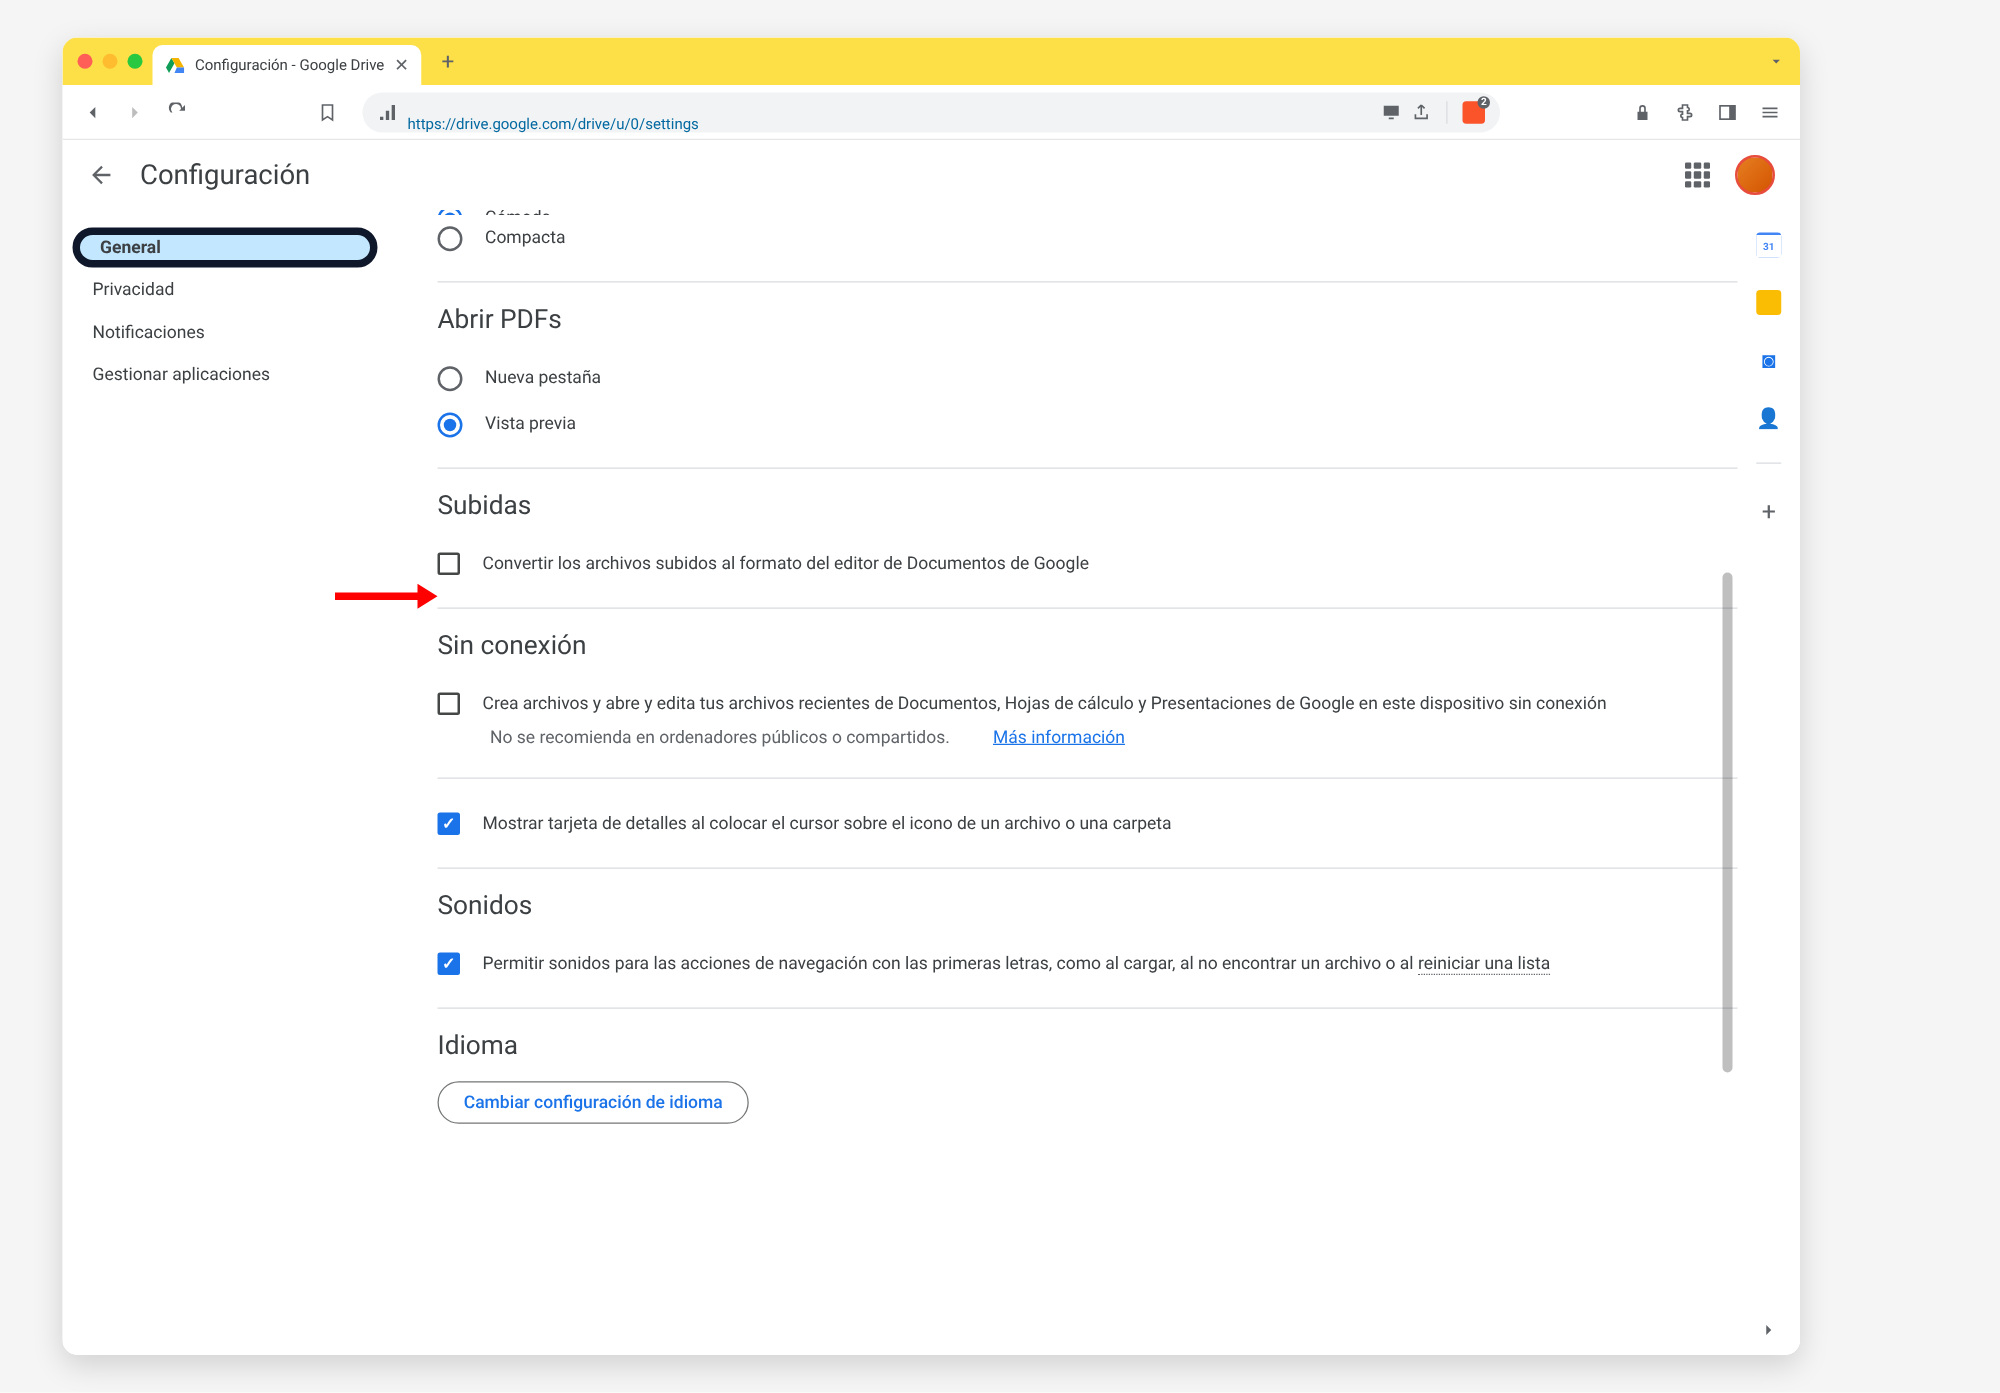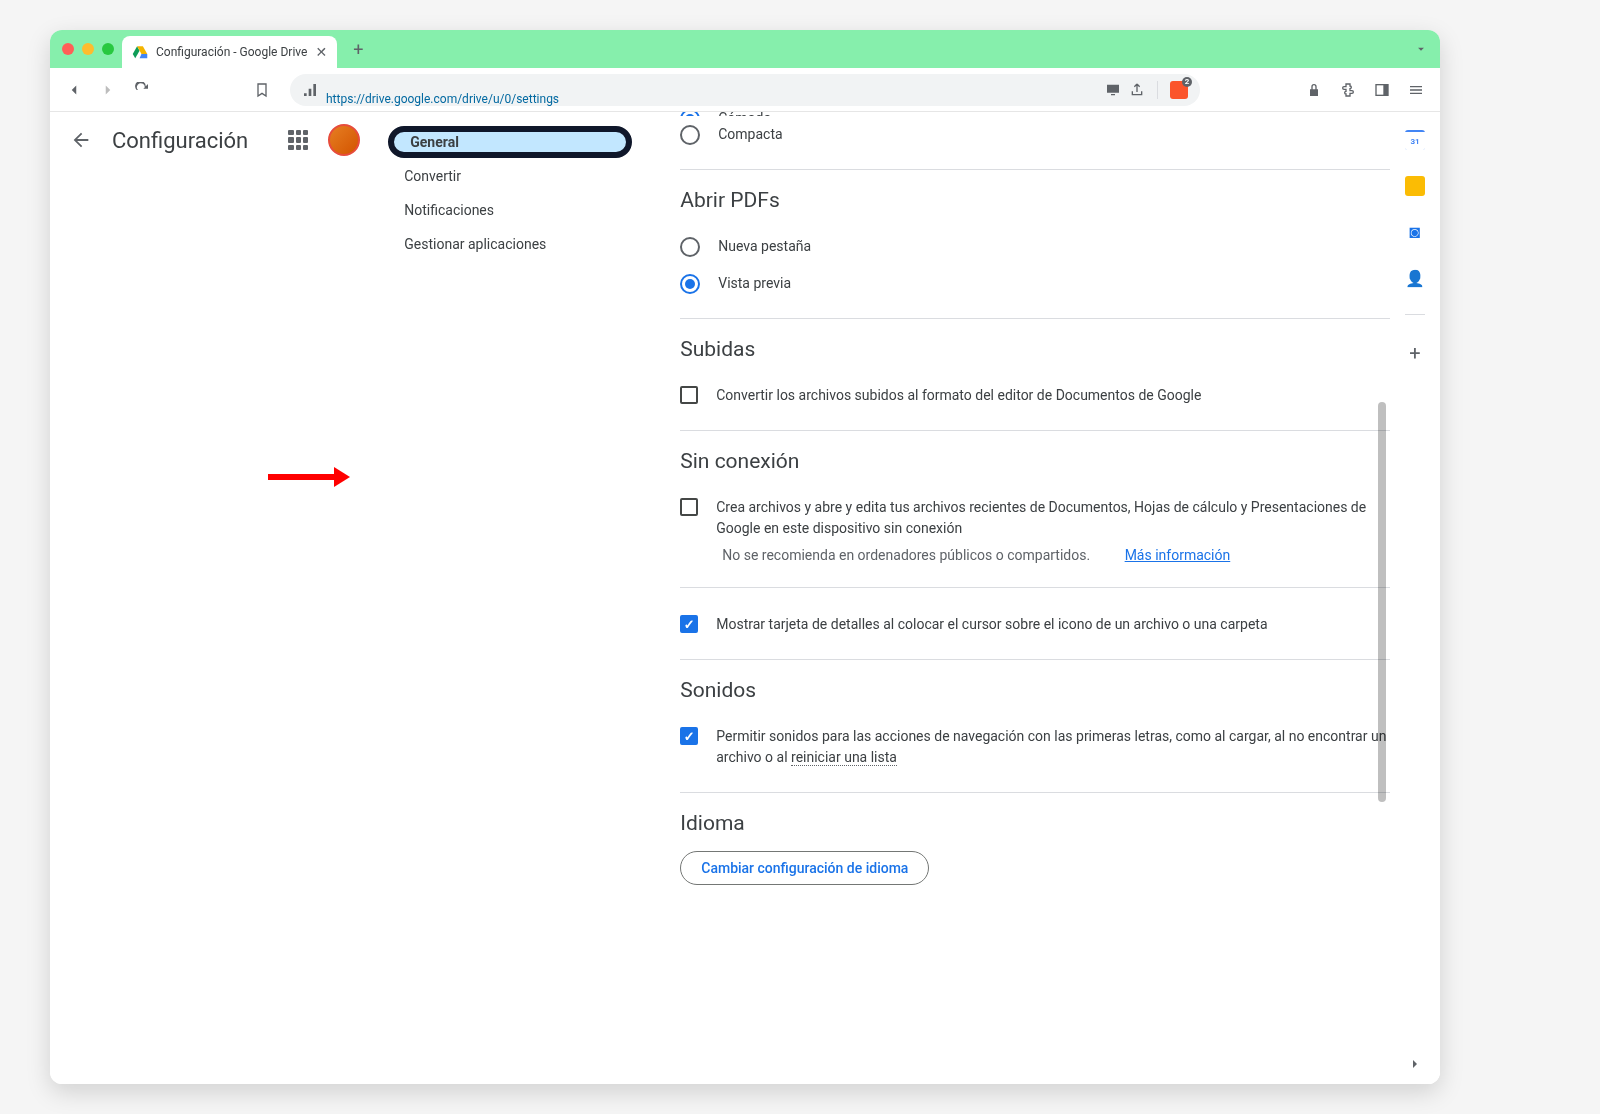--- a/index.html
+++ b/index.html
@@ -1,21 +1,21 @@
 <!DOCTYPE html>
 <html><head>
 <meta charset="utf-8">
 <style>
 * { margin: 0; padding: 0; box-sizing: border-box; font-family: -apple-system, BlinkMacSystemFont, "Segoe UI", Roboto, Arial, sans-serif; }
 body { background: #f5f5f5; width: 1600px; height: 1114px; overflow: hidden; padding: 30px 160px 30px 50px; position: relative; }
 
 .browser-window { width: 100%; height: 100%; background: #fff; border-radius: 12px; box-shadow: 0 8px 24px rgba(0,0,0,0.15); overflow: hidden; display: flex; flex-direction: column; position: relative; }
 
 
-.chrome-top { background: #86efac; height: 38px; display: flex; align-items: center; padding: 0 12px; gap: 8px; }
+.chrome-top { background: #fde047; height: 38px; display: flex; align-items: center; padding: 0 12px; gap: 8px; }
 .traffic-lights { display: flex; gap: 8px; }
 .traffic-lights .dot { width: 12px; height: 12px; border-radius: 50%; }
 .dot.red { background: #ff5f57; }
 .dot.yellow { background: #febc2e; }
 .dot.green { background: #28c840; }
 .tab { background: #fff; border-radius: 8px 8px 0 0; display: flex; align-items: center; padding: 6px 10px; gap: 8px; height: 32px; margin-top: 6px; min-width: 200px; }
 .tab .favicon { width: 16px; height: 16px; }
 .tab .title { font-size: 12px; color: #3c4043; flex: 1; }
 .tab .close { color: #5f6368; font-size: 14px; cursor: pointer; }
 .new-tab { color: #5f6368; font-size: 18px; padding: 4px 8px; cursor: pointer; }
@@ -27,21 +27,21 @@
 .nav-btn.disabled { color: #bdbdbd; }
 .icon-btn { width: 28px; height: 28px; display: flex; align-items: center; justify-content: center; color: #5f6368; cursor: pointer; border-radius: 4px; }
 .url-bar { flex: 1; background: #f1f3f4; border-radius: 18px; height: 32px; display: flex; align-items: center; padding: 0 12px; gap: 8px; margin: 0 8px; }
 .url-bar .lock { color: #5f6368; }
 .url-text { font-size: 12px; color: #0369a1; flex: 1; margin-top: 18px; }
 .shield { width: 18px; height: 18px; background: #fb542b; border-radius: 3px; display: flex; align-items: center; justify-content: center; color: #fff; font-size: 9px; font-weight: 700; position: relative; }
 .shield::after { content: attr(data-badge); position: absolute; top: -4px; right: -4px; background: #5f6368; color: #fff; font-size: 8px; width: 10px; height: 10px; border-radius: 50%; display: flex; align-items: center; justify-content: center; }
 .divider { width: 1px; height: 18px; background: #dadce0; margin: 0 4px; }
 
 
-.app-content { flex: 1; display: flex; flex-direction: row; overflow: hidden; background: #fff; }
+.app-content { flex: 1; display: flex; flex-direction: column; overflow: hidden; background: #fff; }
 .app-header { height: 56px; display: flex; align-items: center; padding: 0 20px; gap: 20px; }
 .back-arrow { color: #5f6368; cursor: pointer; }
 .app-title { font-size: 22px; color: #3c4043; }
 .app-header .spacer { flex: 1; }
 .apps-grid { width: 20px; height: 20px; display: grid; grid-template-columns: repeat(3, 1fr); grid-template-rows: repeat(3, 1fr); gap: 2px; cursor: pointer; }
 .apps-grid span { background: #5f6368; border-radius: 1px; }
 .avatar { width: 32px; height: 32px; border-radius: 50%; background: linear-gradient(135deg, #e67e22, #d35400); border: 2px solid #e74c3c; cursor: pointer; }
 
 .app-main { flex: 1; display: flex; overflow: hidden; position: relative; }
 .side-nav { width: 260px; padding: 12px 0 0 8px; }
@@ -192,21 +192,21 @@
           <span></span>
           <span></span>
         </div>
       <div class="avatar"></div>
     </div>
 
     <div class="app-main">
 
       <div class="side-nav">
         <div class="side-nav-item active">General</div>
-        <div class="side-nav-item">Convertir</div>
+        <div class="side-nav-item">Privacidad</div>
         <div class="side-nav-item">Notificaciones</div>
         <div class="side-nav-item">Gestionar aplicaciones</div>
       </div>
 
       <div class="settings-panel">
 
         <div class="section" style="padding-top:0;">
           <div class="radio-row" style="margin-top:-12px; overflow:hidden; height:12px;">
             <div class="radio selected"></div>
             <span class="option-label">Cómoda</span>

